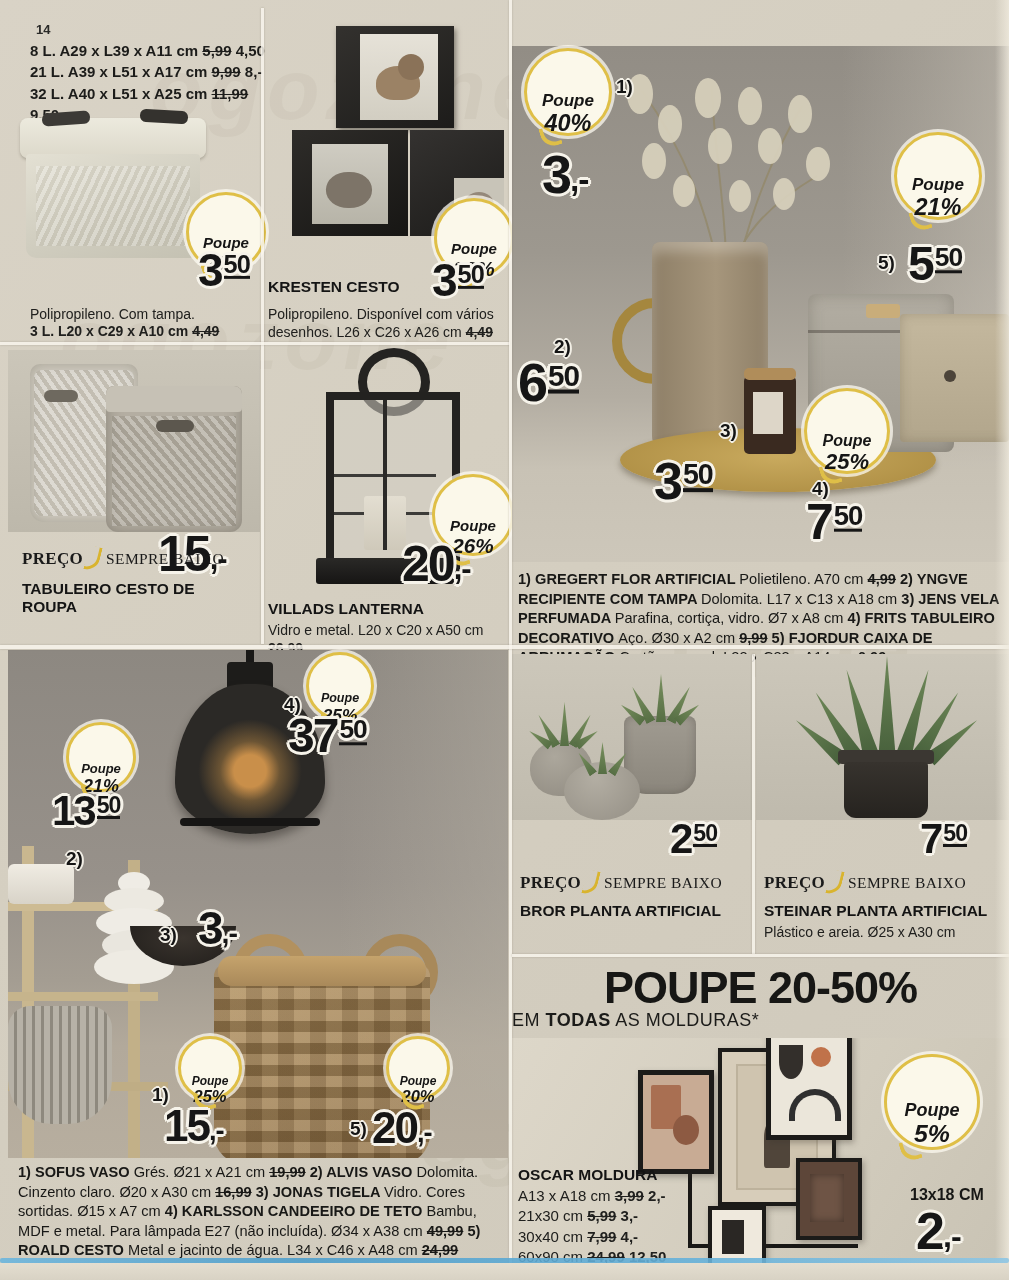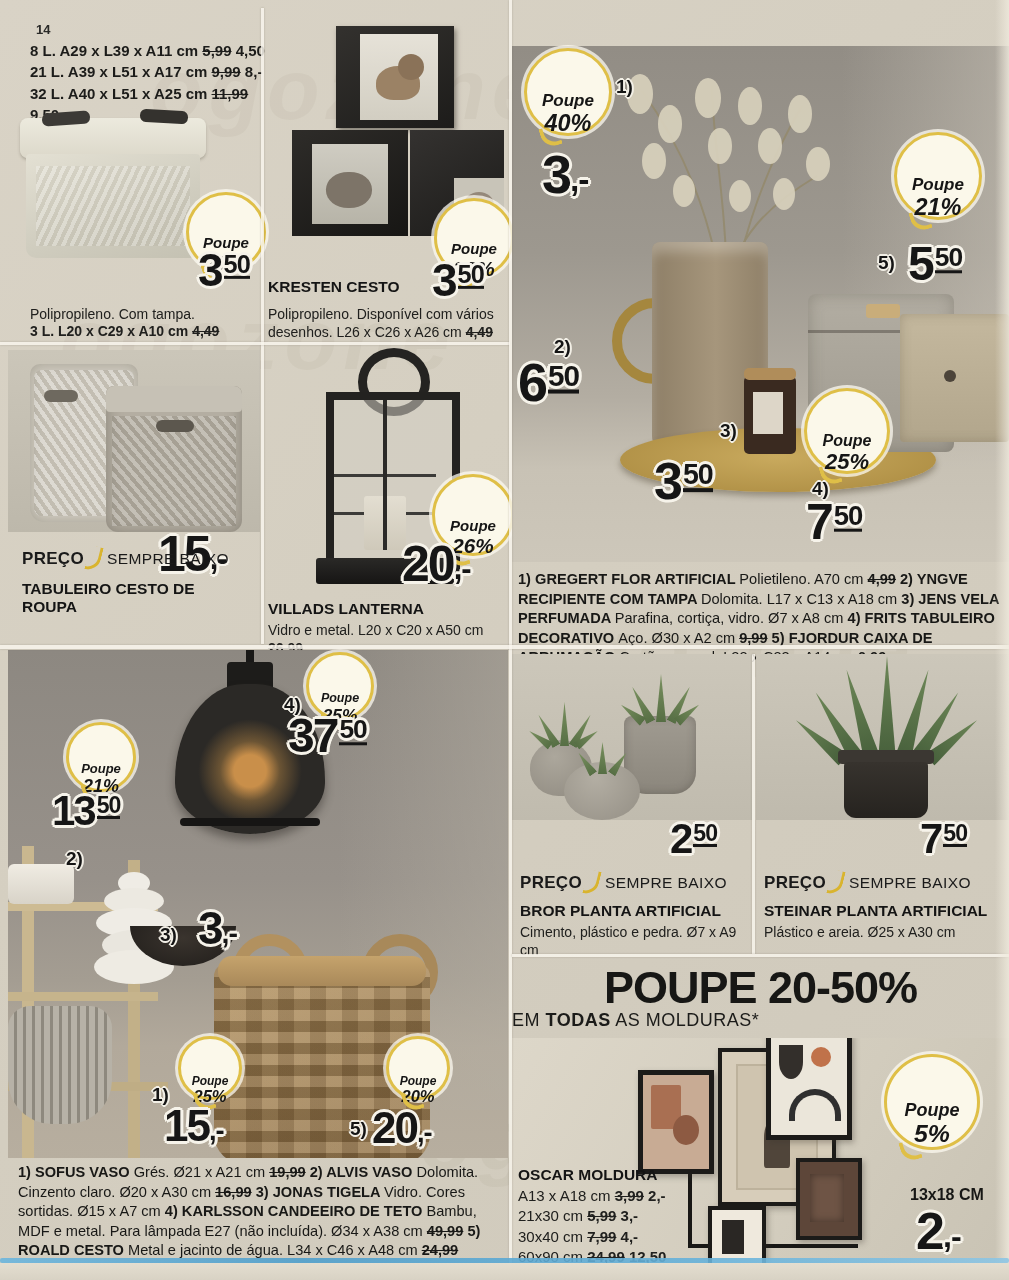--- a/index.html
+++ b/index.html
@@ -27,21 +27,21 @@
   .price .tail{display:inline-block;font-size:.62em;letter-spacing:-1px;transform:translateY(-.05em);}
   .numlabel{position:absolute;font-weight:900;font-size:19px;color:#141414;
     text-shadow:2px 0 0 #f2efe6,-2px 0 0 #f2efe6,0 2px 0 #f2efe6,0 -2px 0 #f2efe6,1px 1px 0 #f2efe6,-1px 1px 0 #f2efe6,1px -1px 0 #f2efe6,-1px -1px 0 #f2efe6;}
   
   .prodname{position:absolute;font-weight:700;font-size:15.5px;line-height:1.15;color:#141414;}
   .desc{position:absolute;font-size:14px;line-height:1.3;color:#20201e;}
   .st{text-decoration:line-through;font-weight:700;}
   .sizes{position:absolute;font-size:15px;font-weight:600;line-height:1.42;color:#1c1c1a;}
   .details{position:absolute;font-size:14.6px;line-height:1.34;color:#181816;}
   .seg-b{font-weight:700;} .seg-n{font-weight:400;} .seg-s{font-weight:700;text-decoration:line-through;}
-  .preco-row{position:absolute;display:flex;align-items:center;}
+  .preco-row{position:absolute;display:flex;align-items:center;font-family:Liberation Serif, serif;}
   .preco-word{font-weight:900;font-size:17px;letter-spacing:.3px;}
   .swoosh{display:inline-block;width:11px;height:22px;border-right:3px solid #d9b42e;border-bottom:3px solid #d9b42e;border-bottom-right-radius:14px;transform:rotate(14deg);margin:0 6px 0 3px;}
   .preco-rest{font-size:15.5px;font-weight:400;letter-spacing:.4px;}
   .pagenum{position:absolute;font-size:13px;font-weight:700;color:#2a2a28;}
   
   .mold-title{position:absolute;width:100%;text-align:center;font-weight:900;font-size:45px;letter-spacing:-1px;color:#171715;}
   .mold-sub{position:absolute;width:100%;text-align:left;font-size:18px;color:#1b1b19;letter-spacing:.5px;}
   .mold-sub b{font-weight:900;}
   .oscar-rows div{line-height:1.36;}
   .frame{position:absolute;background:#e7e1d4;border:5px solid #1c1b19;box-shadow:2px 3px 6px rgba(60,55,45,.35);}
@@ -367,21 +367,20 @@
     </div>
     <div class="price" style="left:158px;top:166px;font-size:42px;">
       <span>2</span><span class="sup">50</span>
     </div>
     <div class="preco-row" style="left:8px;top:216px;">
       <span class="preco-word">PREÇO</span>
       <span class="swoosh"></span>
       <span class="preco-rest">SEMPRE BAIXO</span>
     </div>
     <div class="prodname" style="left:8px;top:248px;width:230px;">BROR PLANTA ARTIFICIAL</div>
-    <div class="desc" style="left:8px;top:269px;width:232px;">Cimento, plástico e pedra. Ø7 x A9 cm</div>
   </div>
 
   <div class="panel" style="left:756px;top:654px;width:253px;height:300px;">
     <div class="photo" style="left:0;top:0;width:253px;height:166px;">
       <div class="abs" style="left:0;top:0;width:253px;height:166px;background:linear-gradient(#ccc7ba,#bfbaad);"></div>
       <div class="abs" style="left:60px;top:-4px;width:140px;height:110px;">
         <div class="leaf" style="left:62px;bottom:0;width:18px;height:104px;transform:rotate(0deg);"></div>
         <div class="leaf" style="left:48px;bottom:0;width:17px;height:94px;transform:rotate(-16deg);"></div>
         <div class="leaf" style="left:78px;bottom:0;width:17px;height:94px;transform:rotate(16deg);"></div>
         <div class="leaf" style="left:34px;bottom:0;width:16px;height:80px;transform:rotate(-32deg);"></div>

